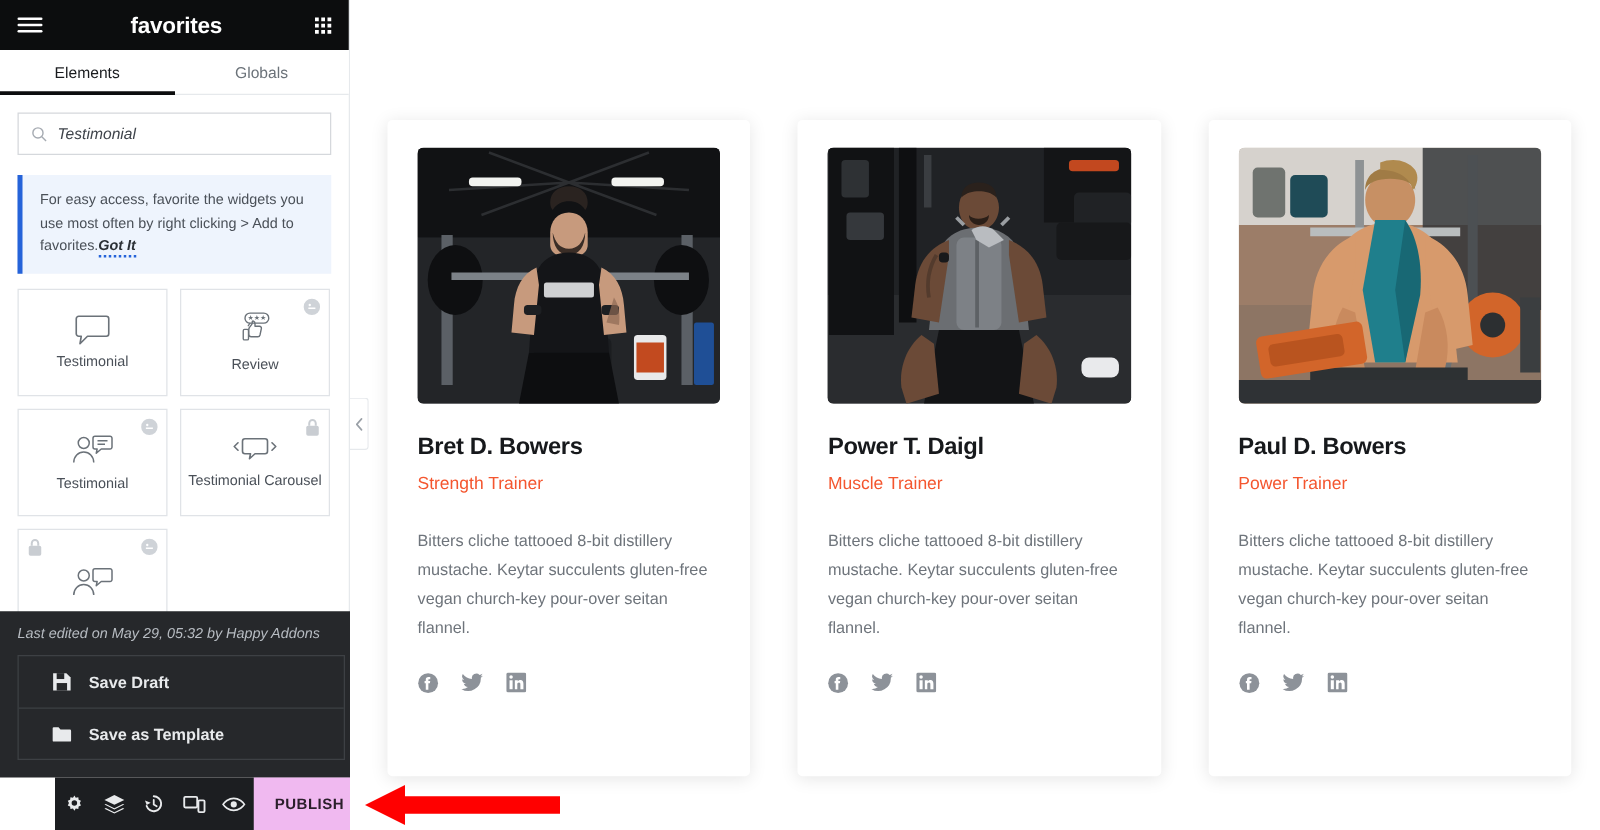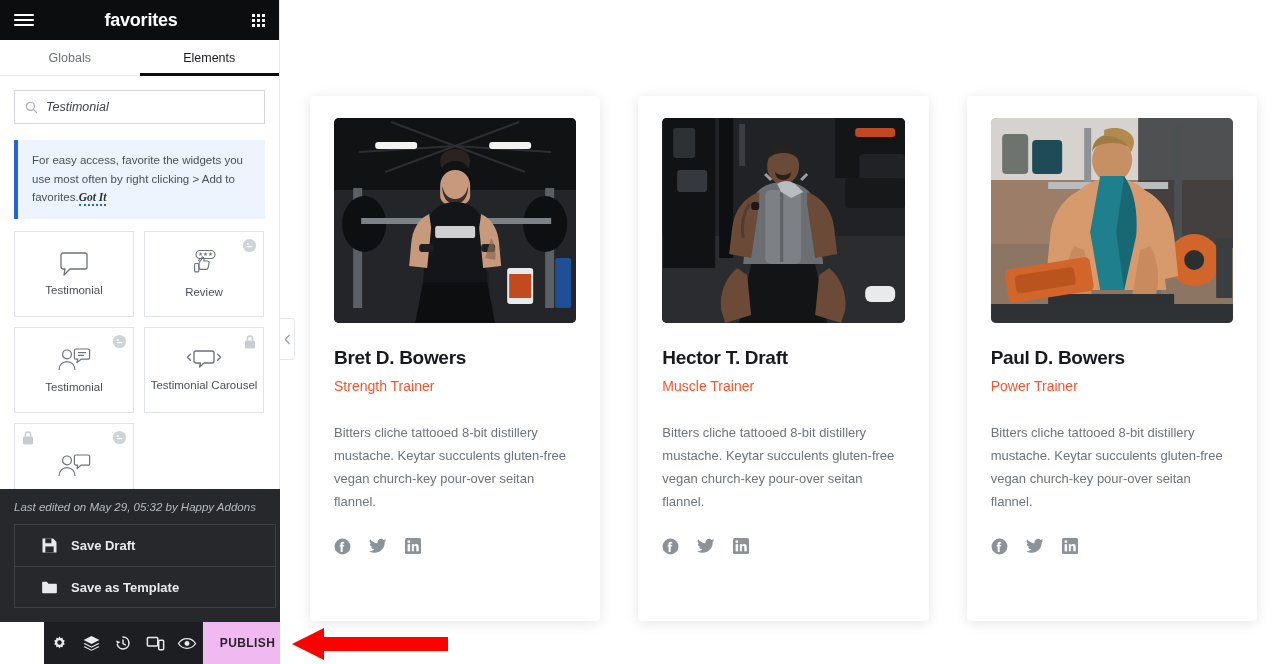--- a/index.html
+++ b/index.html
@@ -53,21 +53,21 @@
     color: #3f444b; width: 100%; font-family: "Liberation Sans", sans-serif;
     background: transparent;
   }
 
   #notice {
     margin: 16px 14px 0 14px; background: #eef4fd; border-left: 4px solid #2563d9;
     padding: 11px 12px 12px 14px; font-size: 11.5px; line-height: 1.62; color: #4a5058;
   }
   #notice .gotit {
     font-weight: bold; font-style: italic; color: #2b3036;
-    border-bottom: 2px dotted #2563d9; cursor: pointer; padding-bottom: 1px; font-family: Liberation Serif, serif;
+    border-bottom: 2px dotted #2563d9; cursor: pointer; padding-bottom: 1px;
   }
 
   #widgets { padding: 12px 14px 0 14px; display: flex; flex-wrap: wrap; gap: 10px; }
   .widget {
     width: 120px; height: 86px; border: 1px solid #e0e3e7; background: #fff;
     position: relative; display: flex; flex-direction: column;
     align-items: center; justify-content: center; gap: 7px; cursor: pointer;
   }
   .widget .wlabel { font-size: 11.5px; color: #4a5058; text-align: center; padding: 0 4px; }
   .badge { position: absolute; top: 6px; }
@@ -171,25 +171,25 @@
           <i></i>
           <i></i>
           <i></i>
           <i></i>
           <i></i>
           <i></i>
       </span>
     </div>
 
     <div id="tabs">
+      <div class="tab active">
+        <span>Elements</span>
+      </div>
       <div class="tab">
         <span>Globals</span>
-      </div>
-      <div class="tab active">
-        <span>Elements</span>
       </div>
     </div>
 
     <div id="search-wrap">
       <div id="search-box">
         <svg width="13" height="13" viewBox="0 0 16 16">
           <circle cx="6.6" cy="6.6" r="5" fill="none" stroke="#a6abb2" stroke-width="1.4"></circle>
           <line x1="10.4" y1="10.4" x2="14.6" y2="14.6" stroke="#a6abb2" stroke-width="1.4"></line>
         </svg>
         <input id="search-input" type="text" value="Testimonial" style="">
@@ -440,21 +440,21 @@
             <path d="M92 146h64l12 59H80z" fill="#131416"></path>
             <path d="M78 150c-12 10-18 26-16 42l4 13 26-8-4-40z" fill="#6b4a37"></path>
             <path d="M170 150c12 10 18 26 16 42l-4 13-26-8 4-40z" fill="#6b4a37"></path>
             <rect x="92" y="84" width="8" height="8" rx="3" fill="#18191b"></rect>
             <path d="M118 66c6-4 12-4 18 0l8 8-12 6-10-6z" fill="#b9bcc0"></path>
             <path d="M112 62l-6-6M142 62l6-6" stroke="#9a9ea2" stroke-width="3"></path>
             <path d="M90 86c-6 10-8 22-6 34" stroke="#4e372a" stroke-width="3" fill="none" opacity=".8"></path>
             <rect x="206" y="168" width="30" height="16" rx="6" fill="#e9eaec"></rect>
           </svg>
         </div>
-        <div class="card-name">Hector T. Draft</div>
+        <div class="card-name">Power T. Daigl</div>
         <div class="card-role">Muscle Trainer</div>
         <div class="card-text">Bitters cliche tattooed 8-bit distillery mustache. Keytar succulents gluten-free vegan church-key pour-over seitan flannel.</div>
         <div class="socials">
           <span>
             <svg width="17" height="17" viewBox="0 0 18 18">
               <circle cx="9" cy="9" r="8.4" fill="#8d9299"></circle>
               <path d="M10.5 9.1h-1.3v5.6H7V9.1H6V7.3h1V6.2c0-1.4.6-2.3 2.3-2.3h1.5v1.8H9.9c-.6 0-.7.2-.7.7v.9h1.6z" fill="#fff"></path>
             </svg>
           </span>
           <span>

